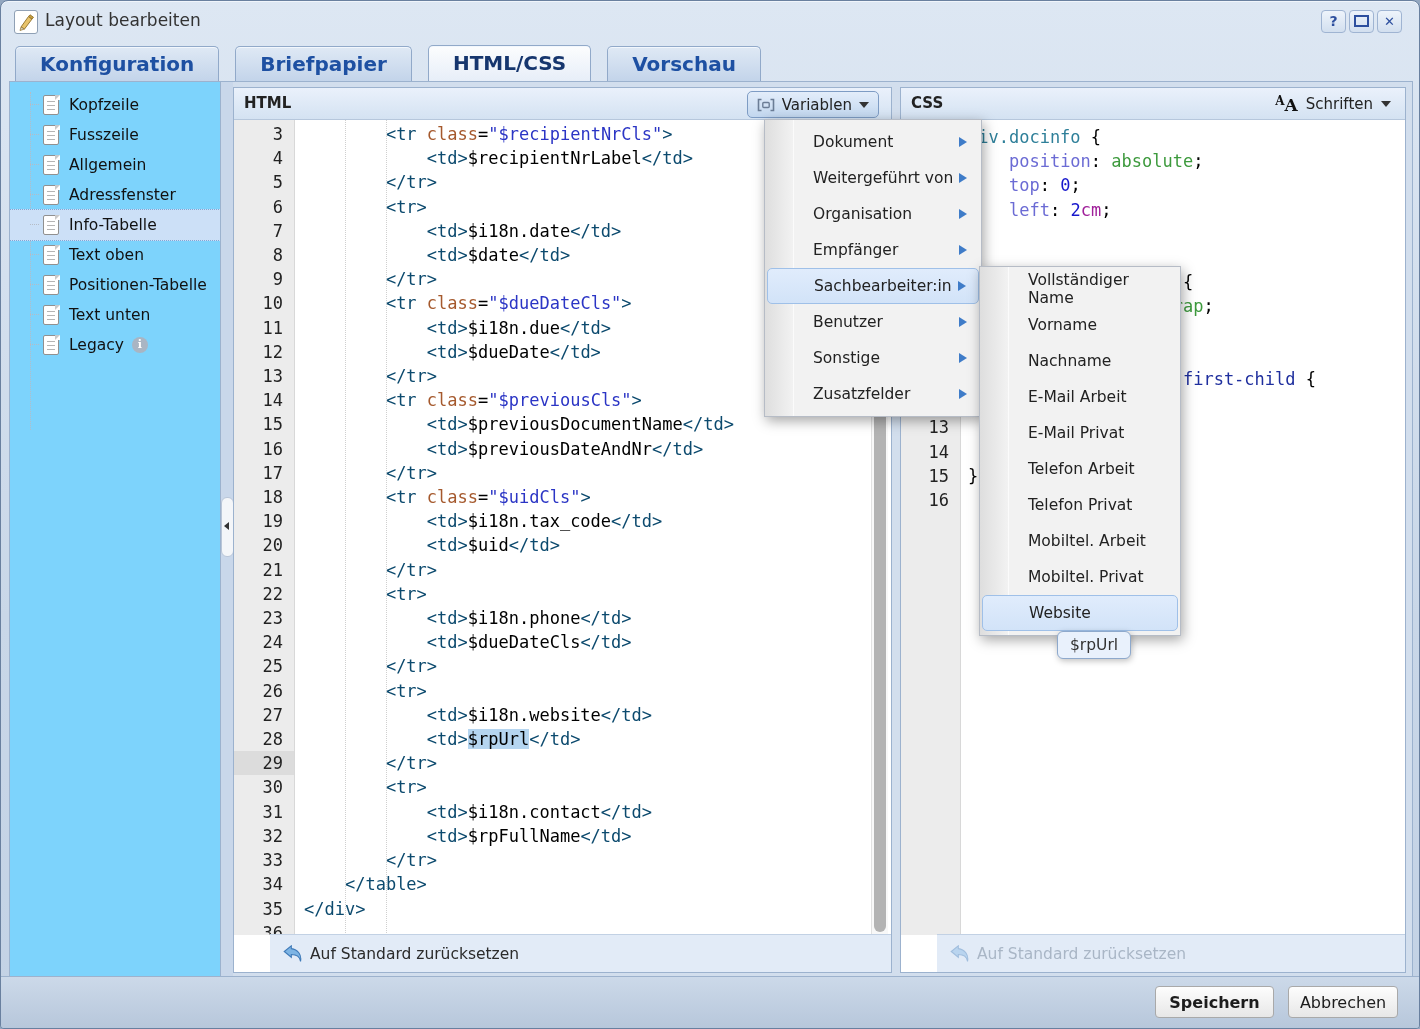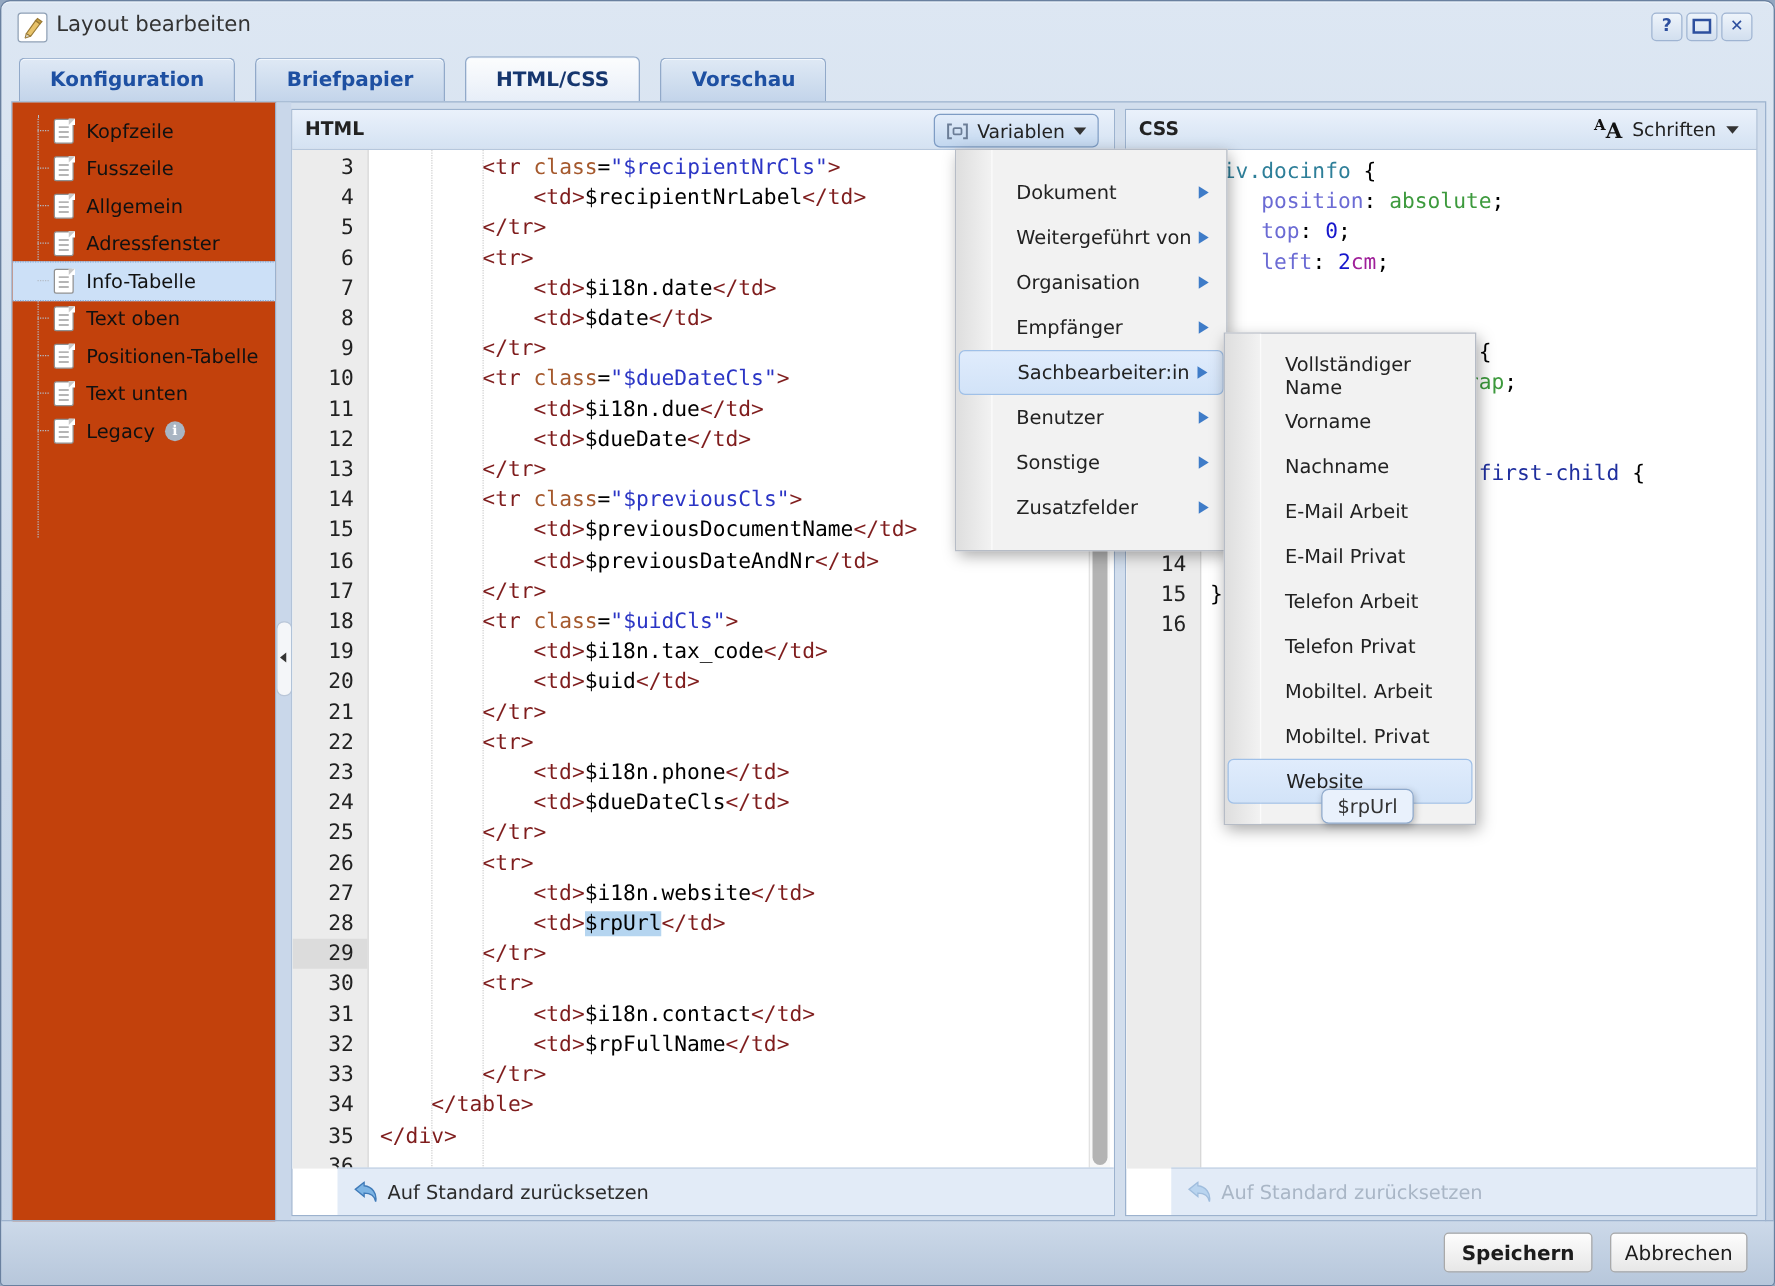--- a/index.html
+++ b/index.html
@@ -7,28 +7,28 @@
   .dialog{position:absolute;inset:0;border:1px solid #69809f;border-radius:8px 8px 4px 4px;overflow:hidden;
     background:linear-gradient(#dde7f3,#c9d7e8 60%,#c3d2e5);box-shadow:inset 0 1px 0 #f0f5fb;}
   
   .titlebar{position:absolute;left:0;top:0;right:0;height:42px;}
   .t-icon{position:absolute;left:13px;top:9px;width:22px;height:22px;background:#fff;border:1px solid #8fa0b5;border-radius:3px;}
   .t-title{position:absolute;left:44px;top:9px;font-size:17px;color:#333;}
   .winbtn{position:absolute;top:9px;width:23px;height:21px;border:1px solid #9fb4d2;border-radius:4px;
     background:linear-gradient(#eef4fb,#d2dfef);color:#2d4f9e;font-weight:bold;font-size:14px;text-align:center;line-height:20px;}
   
   .tabs{position:absolute;left:14px;top:45px;height:35px;display:flex;gap:16px;}
-  .tab{padding:0 24px;height:34px;line-height:34px;font-size:16px;font-weight:bold;color:#1e50a2;
+  .tab{padding:0 24px;height:34px;line-height:34px;font-size:20px;font-weight:bold;color:#1e50a2;
     background:linear-gradient(#dfe9f5,#c3d4ea);border:1px solid #91a9c9;border-bottom:none;border-radius:5px 5px 0 0;
     box-shadow:inset 0 1px 0 #f2f7fd;}
   .tab.active{background:linear-gradient(#fcfdfe,#e7eef8);color:#16366e;height:35px;line-height:35px;margin-top:-1px;}
   
   .content{position:absolute;left:8px;top:80px;width:1404px;height:898px;background:#d2deed;border:1px solid #9cb2ce;box-sizing:border-box;}
   
-  .sidebar{position:absolute;left:0;top:0;width:211px;height:896px;background:#c2410c;border-right:1px solid #9cb2ce;box-sizing:border-box;overflow:hidden;}
+  .sidebar{position:absolute;left:0;top:0;width:211px;height:896px;background:#7dd3fc;border-right:1px solid #9cb2ce;box-sizing:border-box;overflow:hidden;}
   .treeline{position:absolute;left:20px;top:10px;width:1px;height:338px;border-left:1px dotted #b5bcc6;}
   .s-item{position:absolute;left:0;width:211px;height:30px;display:flex;align-items:center;}
   .s-item.selected{background:#cce0f7;border-top:1px dotted #7fa8d8;border-bottom:1px dotted #7fa8d8;margin-top:-1px;}
   .s-stub{width:9px;height:1px;border-top:1px dotted #b5bcc6;margin-left:20px;}
   .doc{position:relative;width:14px;height:18px;background:#fff;border:1.5px solid #909090;border-radius:2px;margin-left:4px;flex:none;}
   .doc::before{content:"";position:absolute;right:-1.5px;top:-1.5px;width:0;height:0;
     border-left:5px solid #c9c9c9;border-top:5px solid #fff;transform:rotate(90deg);}
   .doc::after{content:"";position:absolute;left:3px;right:3px;top:5px;bottom:3px;
     background:repeating-linear-gradient(#b5b5b5 0 1.5px,transparent 1.5px 4px);}
   .s-label{margin-left:10px;font-size:15.5px;color:#111;}
@@ -48,21 +48,21 @@
   .p-body{position:absolute;left:0;right:0;top:32px;bottom:37px;overflow:hidden;background:#fff;}
   .gutter{position:absolute;left:0;top:0;bottom:0;width:61px;background:#ececec;border-right:1px solid #d8d8d8;box-sizing:border-box;}
   .panel.css .gutter{width:60px;}
   .codefont{font-family:"DejaVu Sans Mono","Liberation Mono",monospace;font-size:17px;line-height:24.2px;}
   .ln{text-align:right;padding-right:11px;color:#222;}
   .ln-active{background:#dcdcdc;}
   .gut-pad{height:2px;}
   .code{position:absolute;left:62px;top:0;right:0;bottom:0;padding-left:8px;}
   .panel.css .code{left:61px;padding-left:6px;}
   .cl{white-space:pre;color:#000;}
-  .tok-pln{color:#000;} .tok-tag{color:#7f1d1d;} .tok-att{color:#a5592d;} .tok-str{color:#2b35c5;}
+  .tok-pln{color:#000;} .tok-tag{color:#0c4a6e;} .tok-att{color:#a5592d;} .tok-str{color:#2b35c5;}
   .tok-hl{color:#000;background:#b5d5f0;}
   .tok-csel{color:#2e7f99;} .tok-pseudo{color:#1f2f9e;} .tok-prop{color:#6b6bd4;}
   .tok-valg{color:#3d9a3d;} .tok-valb{color:#6b6bd4;} .tok-num{color:#1717cc;} .tok-unit{color:#a0209a;}
   .iguide{position:absolute;top:0;bottom:0;width:0;border-left:1px dotted #cfcfcf;}
   
   .vscroll{position:absolute;right:3px;top:0;bottom:0;width:16px;background:#f8f8f8;border-left:1px solid #e2e2e2;}
   .vthumb{position:absolute;left:2px;right:2px;top:2px;bottom:3px;background:#b3b3b3;border-radius:7px;}
   
   .resetbar{position:absolute;left:0;right:0;bottom:0;height:37px;background:#e2ebf7;border-top:1px solid #c2d1e4;
     display:flex;align-items:center;margin-left:36px;}
@@ -71,21 +71,21 @@
   .resetbar svg{margin-left:12px;flex:none;}
   .resetbar.disabled svg{opacity:.4;}
   
   .varbtn{position:absolute;right:12px;top:3px;height:25px;padding:0 9px;display:flex;align-items:center;gap:7px;
     background:linear-gradient(#e3edfa,#c2d7ef);border:1px solid #7e9cc4;border-radius:5px;font-size:15px;color:#222;}
   .caret{width:0;height:0;border-left:5px solid transparent;border-right:5px solid transparent;border-top:6px solid #333;}
   .fontsbtn{position:absolute;right:14px;top:4px;height:24px;display:flex;align-items:center;gap:8px;font-size:15px;color:#222;}
   .aa{font-family:"DejaVu Serif","Liberation Serif",serif;font-weight:bold;color:#111;line-height:1;}
   .aa .a1{font-size:12px;vertical-align:6px;} .aa .a2{font-size:17px;}
   
-  .menu{position:absolute;background:#f2f2f2;border:1px solid #b6bcc6;box-shadow:2px 4px 12px rgba(0,0,0,.35);padding:16px 2px;box-sizing:border-box;}
+  .menu{position:absolute;background:#f2f2f2;border:1px solid #b6bcc6;box-shadow:2px 4px 12px rgba(0,0,0,.35);padding:4px 2px;box-sizing:border-box;}
   .menu::before{content:"";position:absolute;left:0;top:0;bottom:0;width:28px;background:linear-gradient(90deg,#dedede,#f2f2f2);border-right:1px solid #fbfbfb;}
   .m-item{position:relative;height:36px;display:flex;align-items:center;font-size:15.5px;color:#222;padding-left:46px;box-sizing:border-box;z-index:1;}
   .m-item.hl{background:linear-gradient(#e0ecfc,#d2e3f8);border:1px solid #9fc0e8;border-radius:5px;}
   .m-arrow{position:absolute;right:12px;width:0;height:0;border-left:8px solid #3f7cc8;border-top:5.5px solid transparent;border-bottom:5.5px solid transparent;}
   .menu.main{left:763px;top:118px;width:218px;}
   .menu.sub{left:978px;top:265px;width:202px;}
   .tooltip{position:absolute;left:1056px;top:630px;padding:4px 12px;background:#e9f1fc;border:1px solid #8ea9cc;border-radius:6px;
     box-shadow:1px 2px 6px rgba(0,0,0,.25);font-size:15.5px;color:#333;}
   
   .footer{position:absolute;left:0;right:0;bottom:0;height:51px;background:linear-gradient(#ccd9e9,#b7c7db);border-top:1px solid #9db2cd;}

